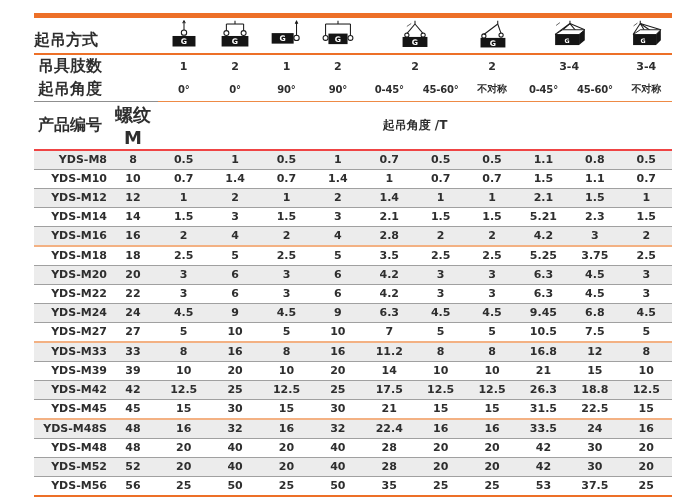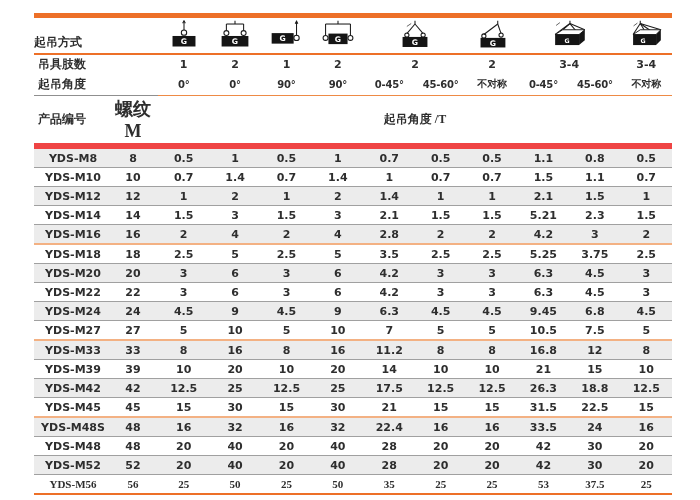--- a/index.html
+++ b/index.html
@@ -14,35 +14,35 @@
   col.c-thread{width:50px;}
 
   
   .r-method{height:38px;}
   .r-method th,.r-method td{border-bottom:2px solid #ED7028;vertical-align:bottom;padding:0 0 2px 0;}
   .r-legs{height:20px;margin-top:13px;}
   .r-angle{height:22px;}
   .r-angle th{border-bottom:1.5px solid #8f8f8f;}
   .r-angle td{border-bottom:1.5px solid #EE8A45;}
   .r-cols{height:21px;}
-  .r-cols th{border-bottom:6px solid #ef4444;font-family:Liberation Serif, serif;}
-
-  .lbl{font-size:12px;font-weight:bold;text-align:left;padding-left:4px;color:#2e2e2e;vertical-align:middle;}
+  .r-cols th{border-bottom:2px solid #ef4444;}
+
+  .lbl{font-size:16px;font-weight:bold;text-align:left;padding-left:4px;color:#2e2e2e;vertical-align:middle;}
   .r-legs td{font-size:11px;font-weight:bold;text-align:center;}
   .r-angle td{font-size:10px;font-weight:bold;text-align:center;letter-spacing:-0.2px;}
   .thread-h{font-size:18px;font-weight:bold;text-align:center;}
   .load-h{font-size:12px;font-weight:bold;text-align:center;}
 
   
   tbody th,tbody td{height:16px;border-bottom:1px solid #A0A0A0;font-size:11px;font-weight:bold;}
-  tbody th{text-align:center;padding-left:5px;}
+  tbody th{text-align:right;padding-left:5px;}
   tbody td{text-align:center;}
   tbody tr:nth-child(odd){background:#ECECEC;}
   tbody tr.group-end th,tbody tr.group-end td{border-bottom:2px solid #F3B183;margin-left:8px;}
-  tbody tr:last-child th,tbody tr:last-child td{border-bottom:2.5px solid #ED7028;font-family:Liberation Serif, serif;}
+  tbody tr:last-child th,tbody tr:last-child td{border-bottom:2.5px solid #ED7028;}
 
   
   .icon-cell svg{width:44px;height:31px;display:block;margin:0 auto;}
   .ln{stroke:#1b1b1b;stroke-width:1.1;fill:none;}
   .ln2{stroke:#1b1b1b;stroke-width:.7;fill:none;}
   .bx{fill:#151515;stroke:none;}
   .tp{fill:#ffffff;stroke:#1b1b1b;stroke-width:1;}
   .g{fill:#ffffff;font-size:8px;font-weight:bold;text-anchor:middle;}
   .g2{fill:#ffffff;font-size:6.5px;font-weight:bold;text-anchor:middle;}
 </style>

